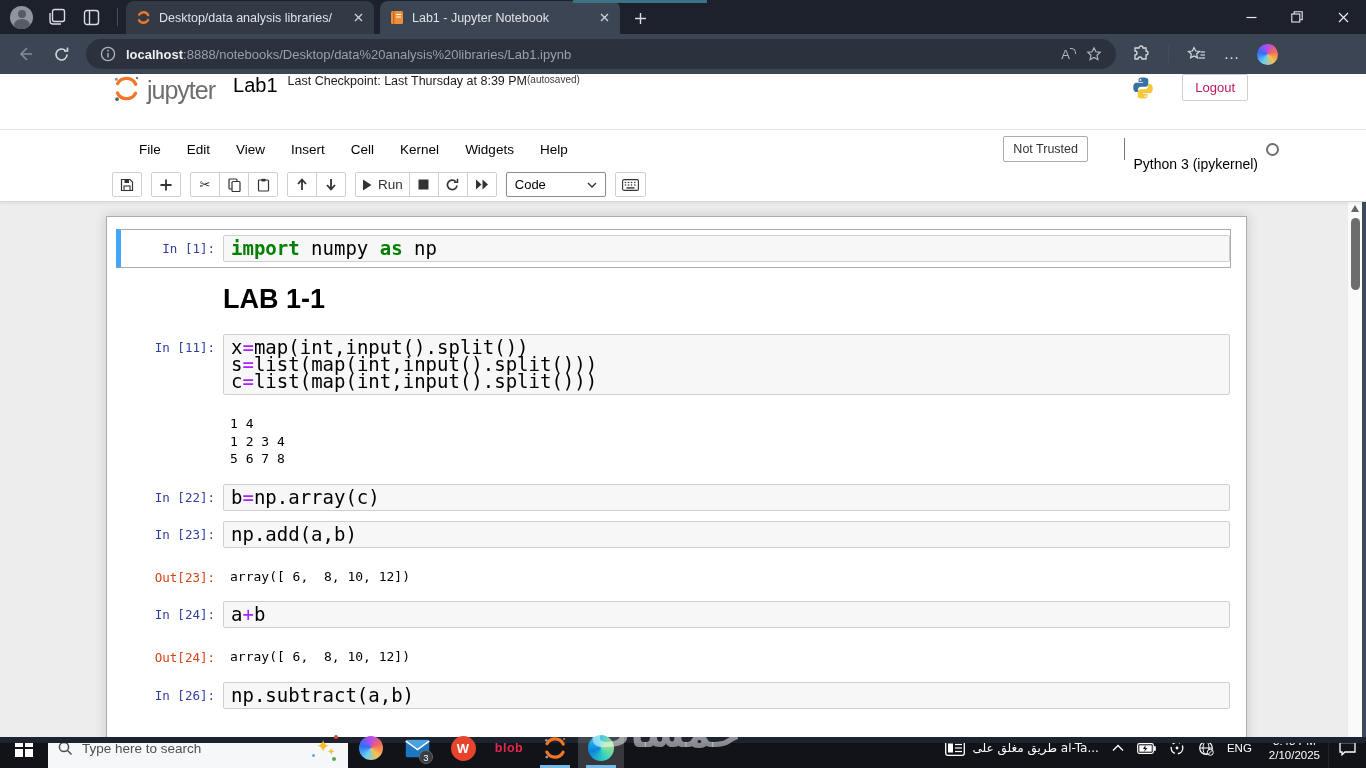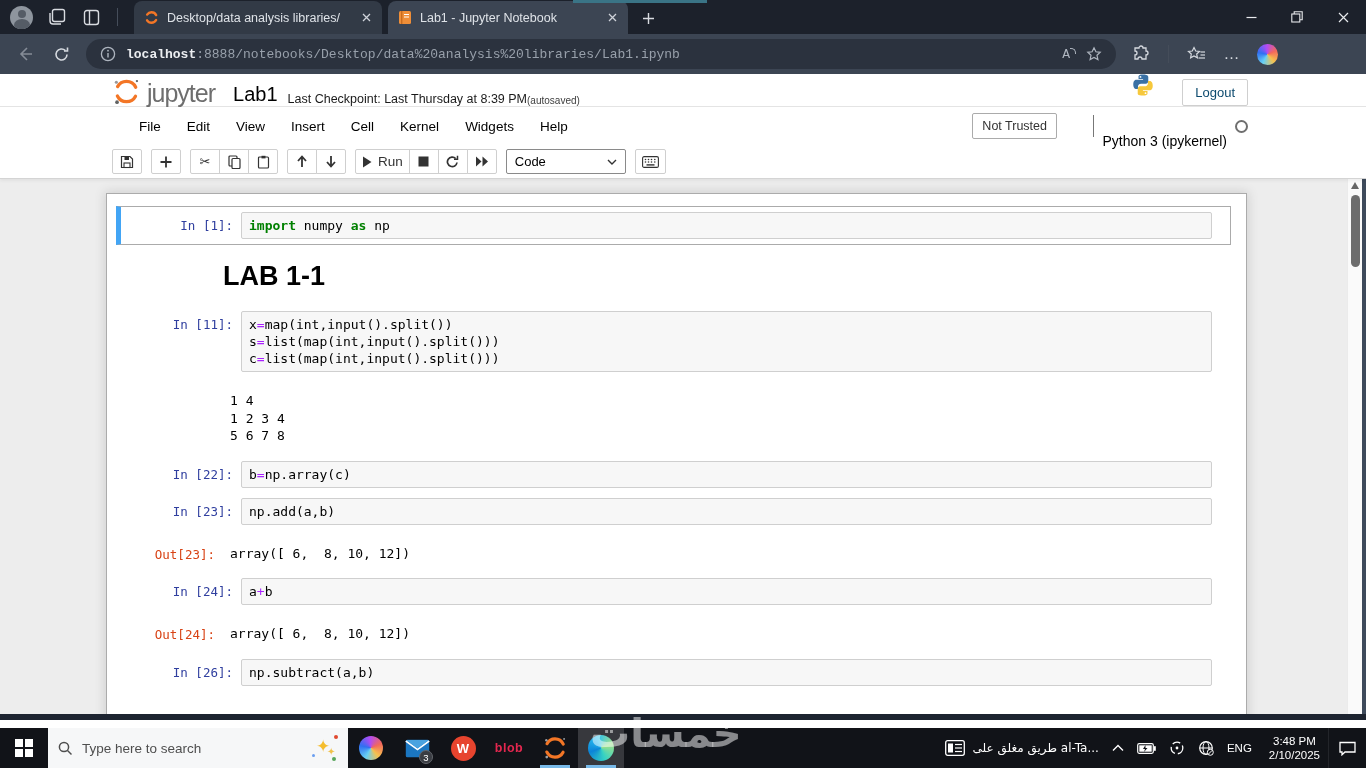--- a/index.html
+++ b/index.html
@@ -8,79 +8,79 @@
 
   
   .titlebar { position:relative; height:34px; background:#1c212b; display:flex; align-items:flex-end; }
   .tb-left { display:flex; align-items:center; height:34px; padding-left:10px; gap:14px; }
   .avatar { width:23px; height:23px; border-radius:50%; background:#8e959e; position:relative; overflow:hidden; }
   .avatar::before { content:""; position:absolute; top:4px; left:7.5px; width:8px; height:8px; border-radius:50%; background:#555c66; }
   .avatar::after { content:""; position:absolute; top:13px; left:3.5px; width:16px; height:12px; border-radius:50%; background:#555c66; }
   .tb-icon { width:20px; height:20px; display:flex; align-items:center; justify-content:center; }
   .tb-sep { width:1px; height:18px; background:#454d5a; margin:0 2px; }
   .tab { height:33px; display:flex; align-items:center; gap:8px; padding:0 8px 0 10px; border-radius:8px 8px 0 0; font-size:12.5px; color:#dfe3e8; }
-  .tab.inactive { width:248px; background:#323a46; margin-left:14px; }
+  .tab.inactive { width:248px; background:#323a46; margin-left:6px; }
   .tab.active { width:240px; background:#3c4553; margin-left:6px; }
   .tab-title { flex:1; white-space:nowrap; overflow:hidden; text-overflow:ellipsis; }
   .tab-close { width:16px; height:16px; display:flex; align-items:center; justify-content:center; border-radius:4px; }
   .newtab { width:28px; height:28px; margin:0 0 2px 6px; display:flex; align-items:center; justify-content:center; }
   .teal-strip { position:absolute; top:0; left:573px; width:134px; height:3px; background:#3a7486; }
   .win-controls { position:absolute; right:0; top:0; height:34px; display:flex; }
   .win-btn { width:46px; height:34px; display:flex; align-items:center; justify-content:center; }
 
   
   .urlbar { height:40px; background:#3c4553; display:flex; align-items:center; padding:0 10px 0 14px; gap:14px; }
   .nav-ic { width:22px; height:22px; display:flex; align-items:center; justify-content:center; }
-  .url-pill { flex:1; max-width:1030px; height:30px; background:#2b323e; border-radius:15px; display:flex; align-items:center; padding:0 14px; gap:10px;font-family:Liberation Mono, monospace; }
+  .url-pill { flex:1; max-width:1030px; height:30px; background:#2b323e; border-radius:15px; display:flex; align-items:center; padding:0 14px; gap:10px; }
   .url-text { flex:1; font-size:13px; white-space:nowrap; overflow:hidden; }
   .url-host { color:#eceef1; font-weight:bold; }
   .url-rest { color:#98a0ab; }
   .pill-ic { display:flex; align-items:center; justify-content:center; color:#aeb5bf; }
   .read-aloud { font-size:13px; color:#aeb5bf; position:relative; padding-right:6px; }
   .read-aloud::after{ content:""; position:absolute; right:0; top:1px; width:5px; height:5px; border-top:1.5px solid #aeb5bf; border-right:1.5px solid #aeb5bf; border-radius:0 5px 0 0; }
   .dots { color:#d6dae0; font-size:16px; letter-spacing:1px; }
   .copilot-ic { width:21px; height:21px; border-radius:50%; background:conic-gradient(from 210deg,#66d0f5,#2f6ff2,#b14bf4,#f2685c,#f5c14e,#66d0f5); }
 
   
   .page { position:relative; height:654px; background:#fff; }
-  .jp-header { height:33px; display:flex; align-items:flex-end; padding:0 118px 0 112px; border-bottom:1px solid #e4e4e4; }
+  .jp-header { height:56px; display:flex; align-items:flex-start; padding:0 118px 0 112px; border-bottom:1px solid #e4e4e4; }
   .jp-logo { display:flex; align-items:flex-end; gap:6px; }
   .jp-logo-text { font-size:25px; color:#6e6e6e; letter-spacing:-1px; line-height:1; }
   .jp-title { font-size:19px; color:#000; margin-left:18px; font-weight:bold; font-family:"Liberation Sans",sans-serif; }
   .jp-title { font-weight:normal; }
   .jp-checkpoint { font-size:12.5px; color:#1a1a1a; margin-left:10px; }
   .jp-autosaved { font-size:10px; color:#404040; }
   .jp-header-right { margin-left:auto; display:flex; align-items:center; gap:26px; }
-  .logout-btn { border:1px solid #cfcfcf; border-radius:2px; background:#fff; padding:5px 12px; font-size:13px; color:#0c4a6e;margin-top:15px; }
-
-  .jp-menu { height:38px; display:flex; align-items:center; padding:0 118px 0 126px; }
+  .logout-btn { border:1px solid #cfcfcf; border-radius:2px; background:#fff; padding:5px 12px; font-size:13px; color:#be185d; }
+
+  .jp-menu { height:38px; display:flex; align-items:center; padding:0 87px 0 126px; }
   .menu-item { padding:6px 13px; font-size:13.5px; color:#000; }
   .jp-menu-right { margin-left:auto; display:flex; align-items:center; }
   .not-trusted { border:1px solid #ababab; border-radius:2px; padding:5px 9px; font-size:12.5px; color:#333; margin-right:36px; }
   .kernel-sep { width:1.5px; height:22px; background:#777; margin-right:8px; }
   .kernel-name { font-size:14px; color:#000;margin-top:29px; }
   .kernel-dot { width:13px; height:13px; border:2px solid #6f6f6f; border-radius:50%; margin-left:8px; }
 
   .jp-toolbar { height:34px; display:flex; align-items:center; padding:0 0 0 112px; gap:9px; border-bottom:1px solid #d4d4d4; box-shadow:0 2px 3px rgba(0,0,0,0.05); position:relative; z-index:2; }
   .btn-group { display:flex; }
   .jbtn { min-width:30px; height:25px; background:#fff; border:1px solid #cfcfcf; display:flex; align-items:center; justify-content:center; color:#333; font-size:13px; padding:0 6px; margin-right:-1px; }
   .btn-group .jbtn:first-child { border-radius:2px 0 0 2px; }
   .btn-group .jbtn:last-child { border-radius:0 2px 2px 0; margin-right:0; }
   .btn-group .jbtn:only-child { border-radius:2px; }
   .run-label { margin-left:6px; font-size:13.5px; }
-  .cell-type-dd { width:120px; height:25px; border:1px solid #8a8a8a; border-radius:2px; background:#fff; display:flex; align-items:center; padding:0 8px; font-size:13px; color:#000; justify-content:space-between; }
+  .cell-type-dd { width:100px; height:25px; border:1px solid #8a8a8a; border-radius:2px; background:#fff; display:flex; align-items:center; padding:0 8px; font-size:13px; color:#000; justify-content:space-between; }
 
   .jp-content { position:relative; height:535px; background:#ededed; padding-top:14px; overflow:hidden; }
   .notebook { margin-left:106px; width:1141px; min-height:620px; background:#fff; border:1px solid #ababab; box-shadow:0 0 10px 1px rgba(87,87,87,0.2); padding-top:12px; }
 
-  .cell { display:flex; margin:0 16px 0 14px; padding:5px 18px; }
+  .cell { display:flex; margin:0 16px 0 14px; padding:5px 0; }
   .cell.selected { border:1px solid #ababab; border-left:5px solid #42a5f5; margin-left:9px; margin-right:15px; }
   .prompt { width:102px; min-width:102px; text-align:right; padding:5px 8px 0 0; font-family:"DejaVu Sans Mono",monospace; font-size:12.5px; line-height:17px; color:#303f9f; white-space:pre; }
   .prompt.out-prompt { color:#d84315; }
-  .input-box { flex:1; margin-right:0; border:1px solid #cfcfcf; border-radius:2px; background:#f7f7f7; padding:4px 7px; font-family:"DejaVu Sans Mono",monospace; font-size:13px; line-height:17px; color:#000; white-space:pre; }
+  .input-box { flex:1; margin-right:0; border:1px solid #cfcfcf; border-radius:2px; background:#f7f7f7; padding:4px 7px; font-family:"DejaVu Sans Mono",monospace; font-size:19px; line-height:17px; color:#000; white-space:pre; }
   .tk-kw { color:#008000; font-weight:bold; }
   .tk-bi { color:#000000; }
   .tk-op { color:#aa22ff; }
   .outrow { display:flex; margin:8px 16px 0 14px; padding:3px 0 7px; }
   .outtext { padding:4px 7px; font-family:"DejaVu Sans Mono",monospace; font-size:13px; line-height:17.5px; color:#000; white-space:pre; }
   .md-cell { padding:10px 0 4px; }
   .md-h1 { font-size:27px; font-weight:bold; color:#000; padding:6px 0 10px; }
 
   .pg-scrollbar { position:absolute; top:0; right:4px; bottom:0; width:15px; background:#fafafa; border-left:1px solid #ebebeb; }
   .sb-up { position:absolute; top:3px; left:3px; width:0; height:0; border-left:4.5px solid transparent; border-right:4.5px solid transparent; border-bottom:7px solid #666; }

